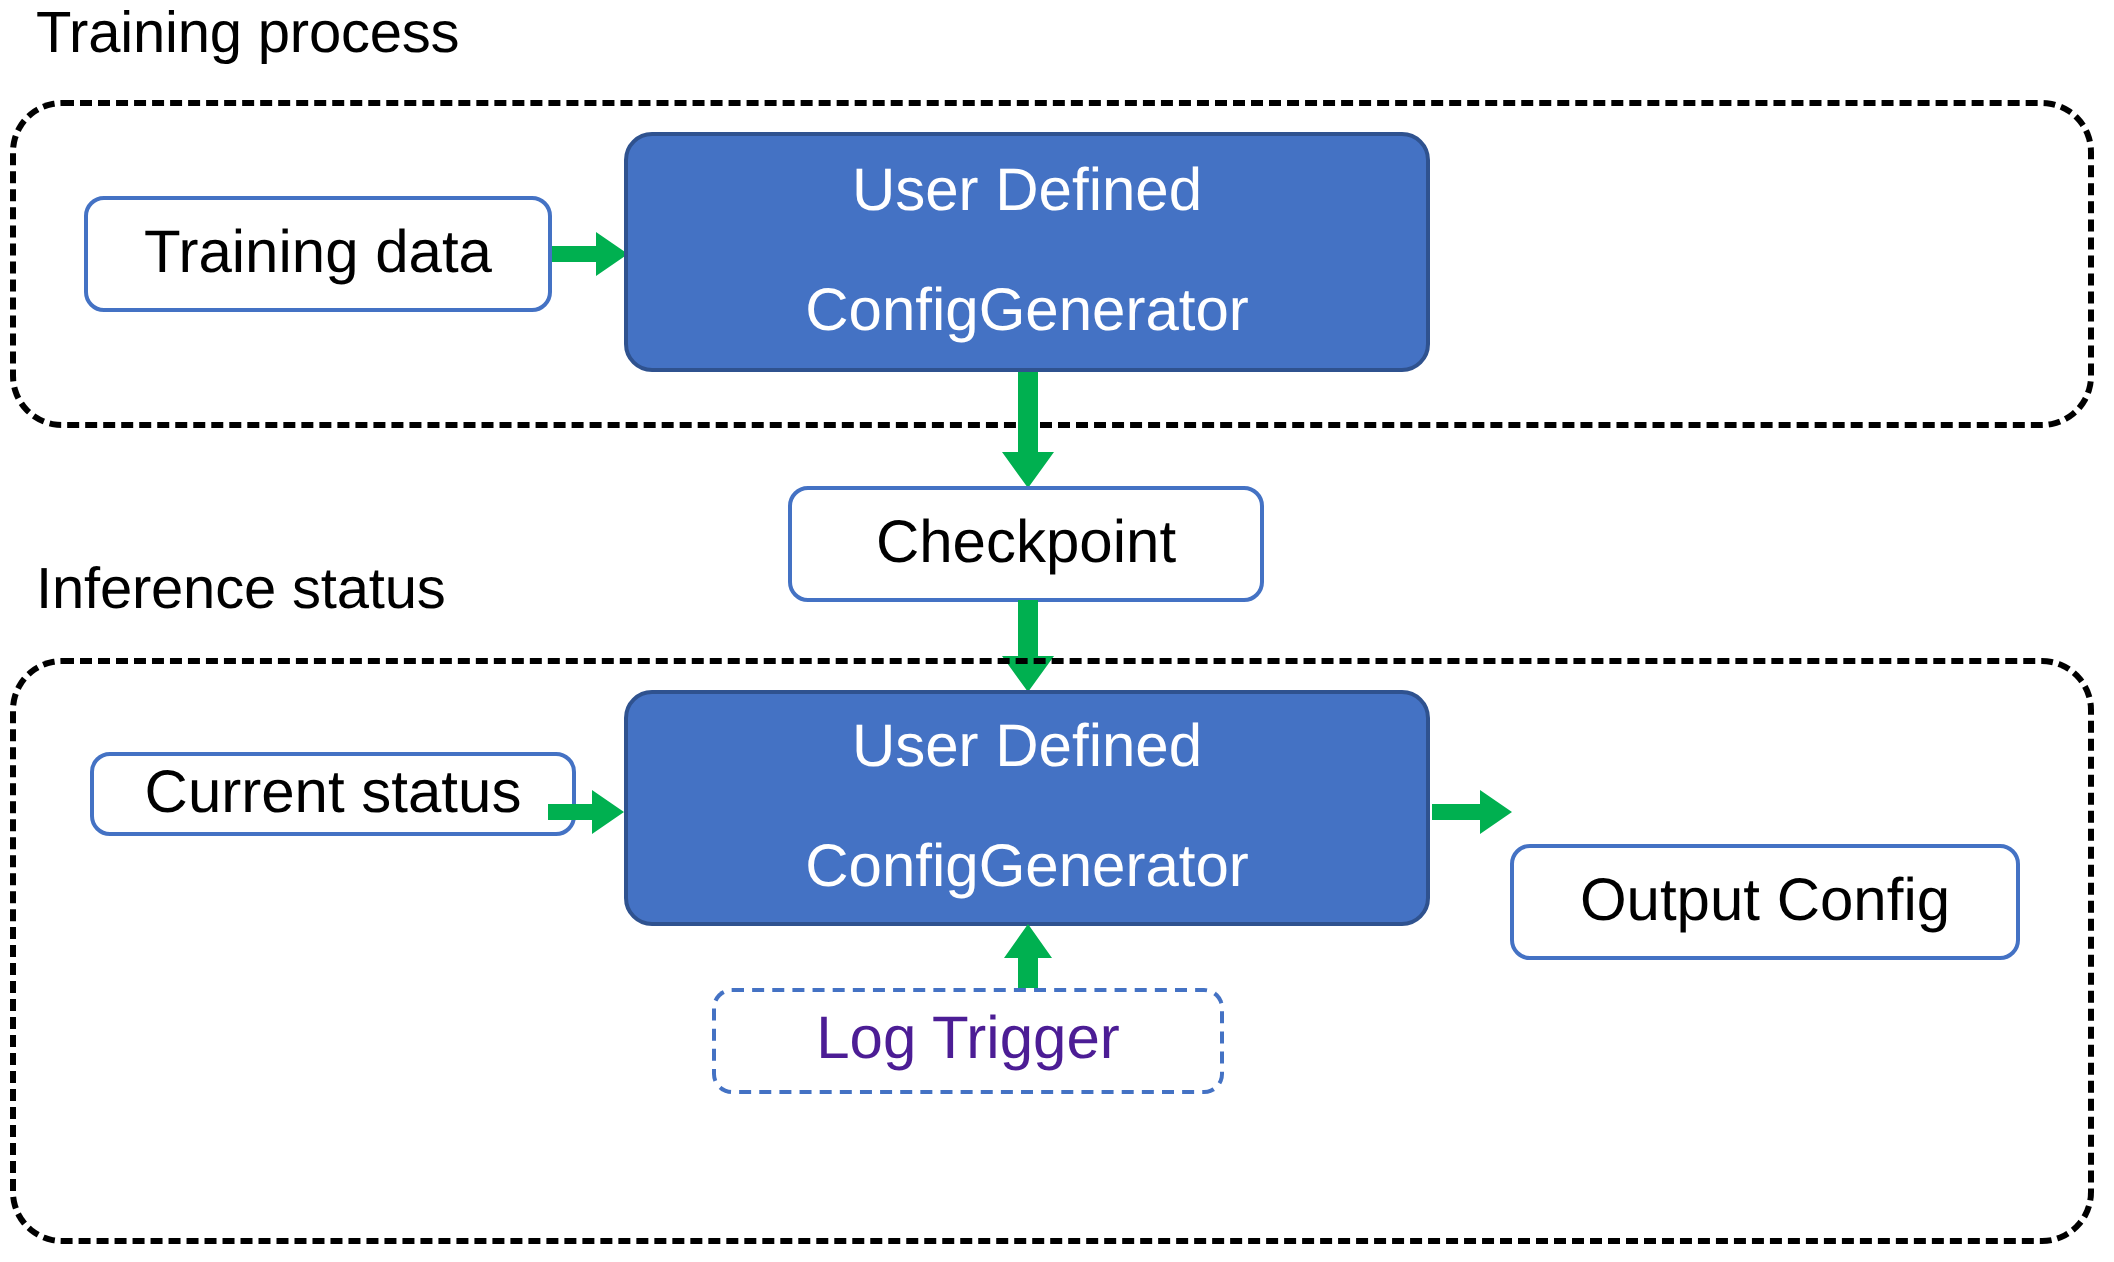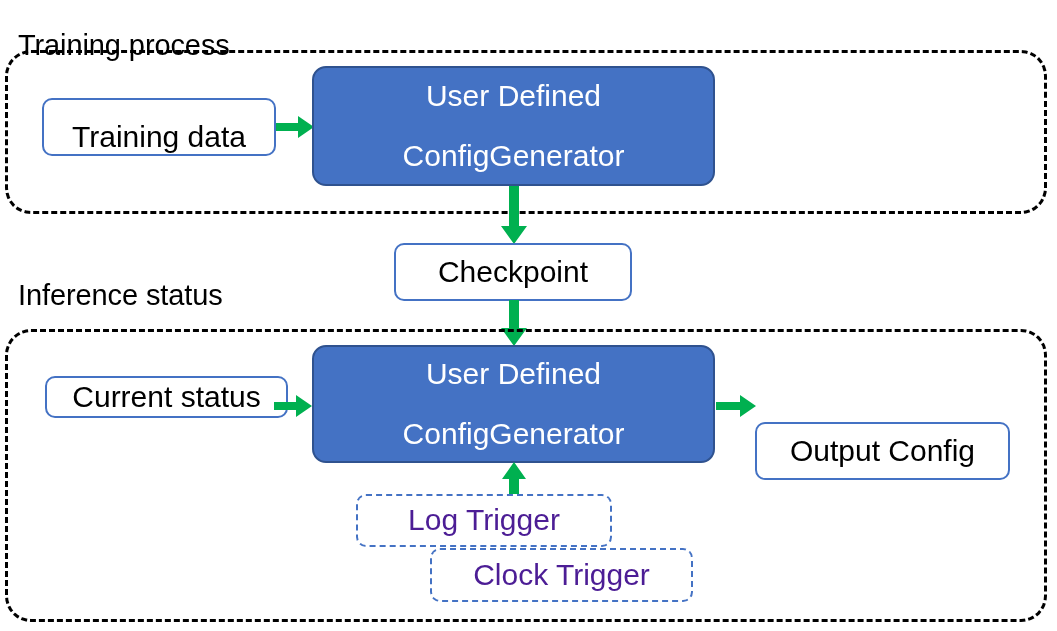--- a/index.html
+++ b/index.html
@@ -66,25 +66,25 @@
   .arrow {
     position: absolute;
   }
   .arrow svg { display: block; }
 </style>
 </head>
 <body>
 
 <div id="canvas">
 
-  <div class="group-label" style="left:18px; top:3px;margin-top:28px;">Training process</div>
+  <div class="group-label" style="left:18px; top:3px;">Training process</div>
 
   <div class="dashed-group" style="left:5px; top:50px; width:1042px; height:164px;"></div>
 
-  <div class="node node-white" style="left:42px; top:98px; width:234px; height:58px;align-items:flex-end;">
+  <div class="node node-white" style="left:42px; top:98px; width:234px; height:58px;">
     <span>Training data</span>
   </div>
 
   <div class="arrow" style="left:276px; top:113px;">
     <svg width="40" height="28" viewBox="0 0 40 28">
       <path d="M0 10 L22 10 L22 3 L38 14 L22 25 L22 18 L0 18 Z" fill="#00B050"></path>
     </svg>
   </div>
 
   <div class="node node-blue" style="left:312px; top:66px; width:403px; height:120px; flex-direction:column;">
@@ -140,17 +140,14 @@
   <div class="arrow" style="left:499px; top:462px;">
     <svg width="30" height="40" viewBox="0 0 30 40">
       <path d="M15 0 L27 17 L20 17 L20 40 L10 40 L10 17 L3 17 Z" fill="#00B050"></path>
     </svg>
   </div>
 
   <div class="node node-dashed" style="left:356px; top:494px; width:256px; height:53px;">
     <span>Log Trigger</span>
   </div>
 
-  <div class="node node-dashed" style="left:430px; top:548px; width:263px; height:54px;">
-    <span>Clock Trigger</span>
-  </div>
 
 </div>
 
 </body></html>

